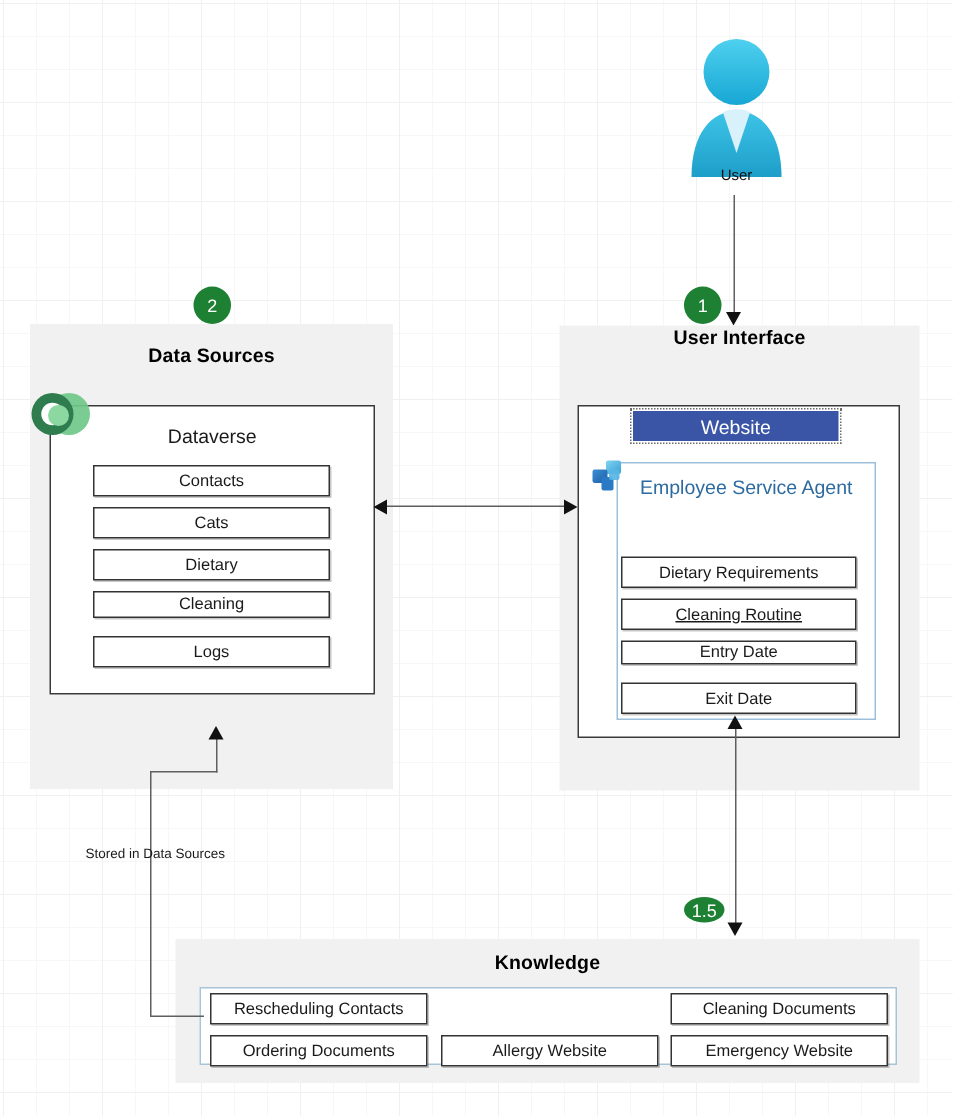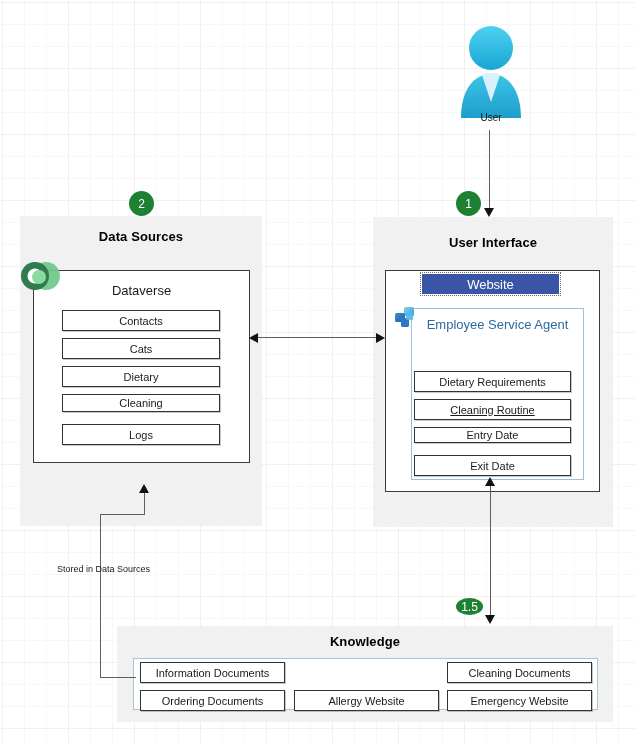--- a/index.html
+++ b/index.html
@@ -214,21 +214,21 @@
     </svg>
   </div>
 
   <div class="item" style="left:62px; top:310px; width:158px; height:21px;">Contacts</div>
   <div class="item" style="left:62px; top:338px; width:158px; height:21px;">Cats</div>
   <div class="item" style="left:62px; top:366px; width:158px; height:21px;">Dietary</div>
   <div class="item" style="left:62px; top:394px; width:158px; height:18px;">Cleaning</div>
   <div class="item" style="left:62px; top:424px; width:158px; height:21px;">Logs</div>
 
   <div class="panel" style="left:373px; top:217px; width:240px; height:310px;">
-    <div class="panel-title" style="margin-top:18px;">User Interface</div>
+    <div class="panel-title" style="">User Interface</div>
   </div>
 
   <div class="white-box" style="left:385px; top:270px; width:215px; height:222px;"></div>
 
   <div class="website-bar" style="left:422px; top:274px; width:137px; height:20px;">Website</div>
 
   <div class="agent-box" style="left:411px; top:308px; width:173px; height:172px;">
     <div class="agent-title" style="margin-top:8px;">Employee Service Agent</div>
   </div>
 
@@ -264,21 +264,21 @@
   <div class="arrow-up" style="left:485px; top:477px;"></div>
   <div class="arrow-down" style="left:485px; top:615px;"></div>
   <div class="badge" style="left:456px; top:598px; width:27px; height:17px;">1.5</div>
 
   <div class="panel" style="left:117px; top:626px; width:496px; height:96px;">
     <div class="panel-title" style="margin-top:8px;">Knowledge</div>
   </div>
 
   <div class="knowledge-inner" style="left:133px; top:658px; width:465px; height:52px;"></div>
 
-  <div class="item" style="left:140px; top:662px; width:145px; height:21px;">Information Documents</div>
+  <div class="item" style="left:140px; top:662px; width:145px; height:21px;">Rescheduling Contacts</div>
   <div class="item" style="left:447px; top:662px; width:145px; height:21px;">Cleaning Documents</div>
   <div class="item" style="left:140px; top:690px; width:145px; height:21px;">Ordering Documents</div>
   <div class="item" style="left:447px; top:690px; width:145px; height:21px;">Emergency Website</div>
   <div class="item" style="left:294px; top:690px; width:145px; height:21px;">Allergy Website</div>
 
   <div class="line-h" style="left:100px; top:677px; width:36px;"></div>
   <div class="line-v" style="left:100px; top:514px; height:164px;"></div>
   <div class="line-h" style="left:100px; top:514px; width:45px;"></div>
   <div class="line-v" style="left:144px; top:492px; height:23px;"></div>
   <div class="arrow-up" style="left:139px; top:484px;"></div>

